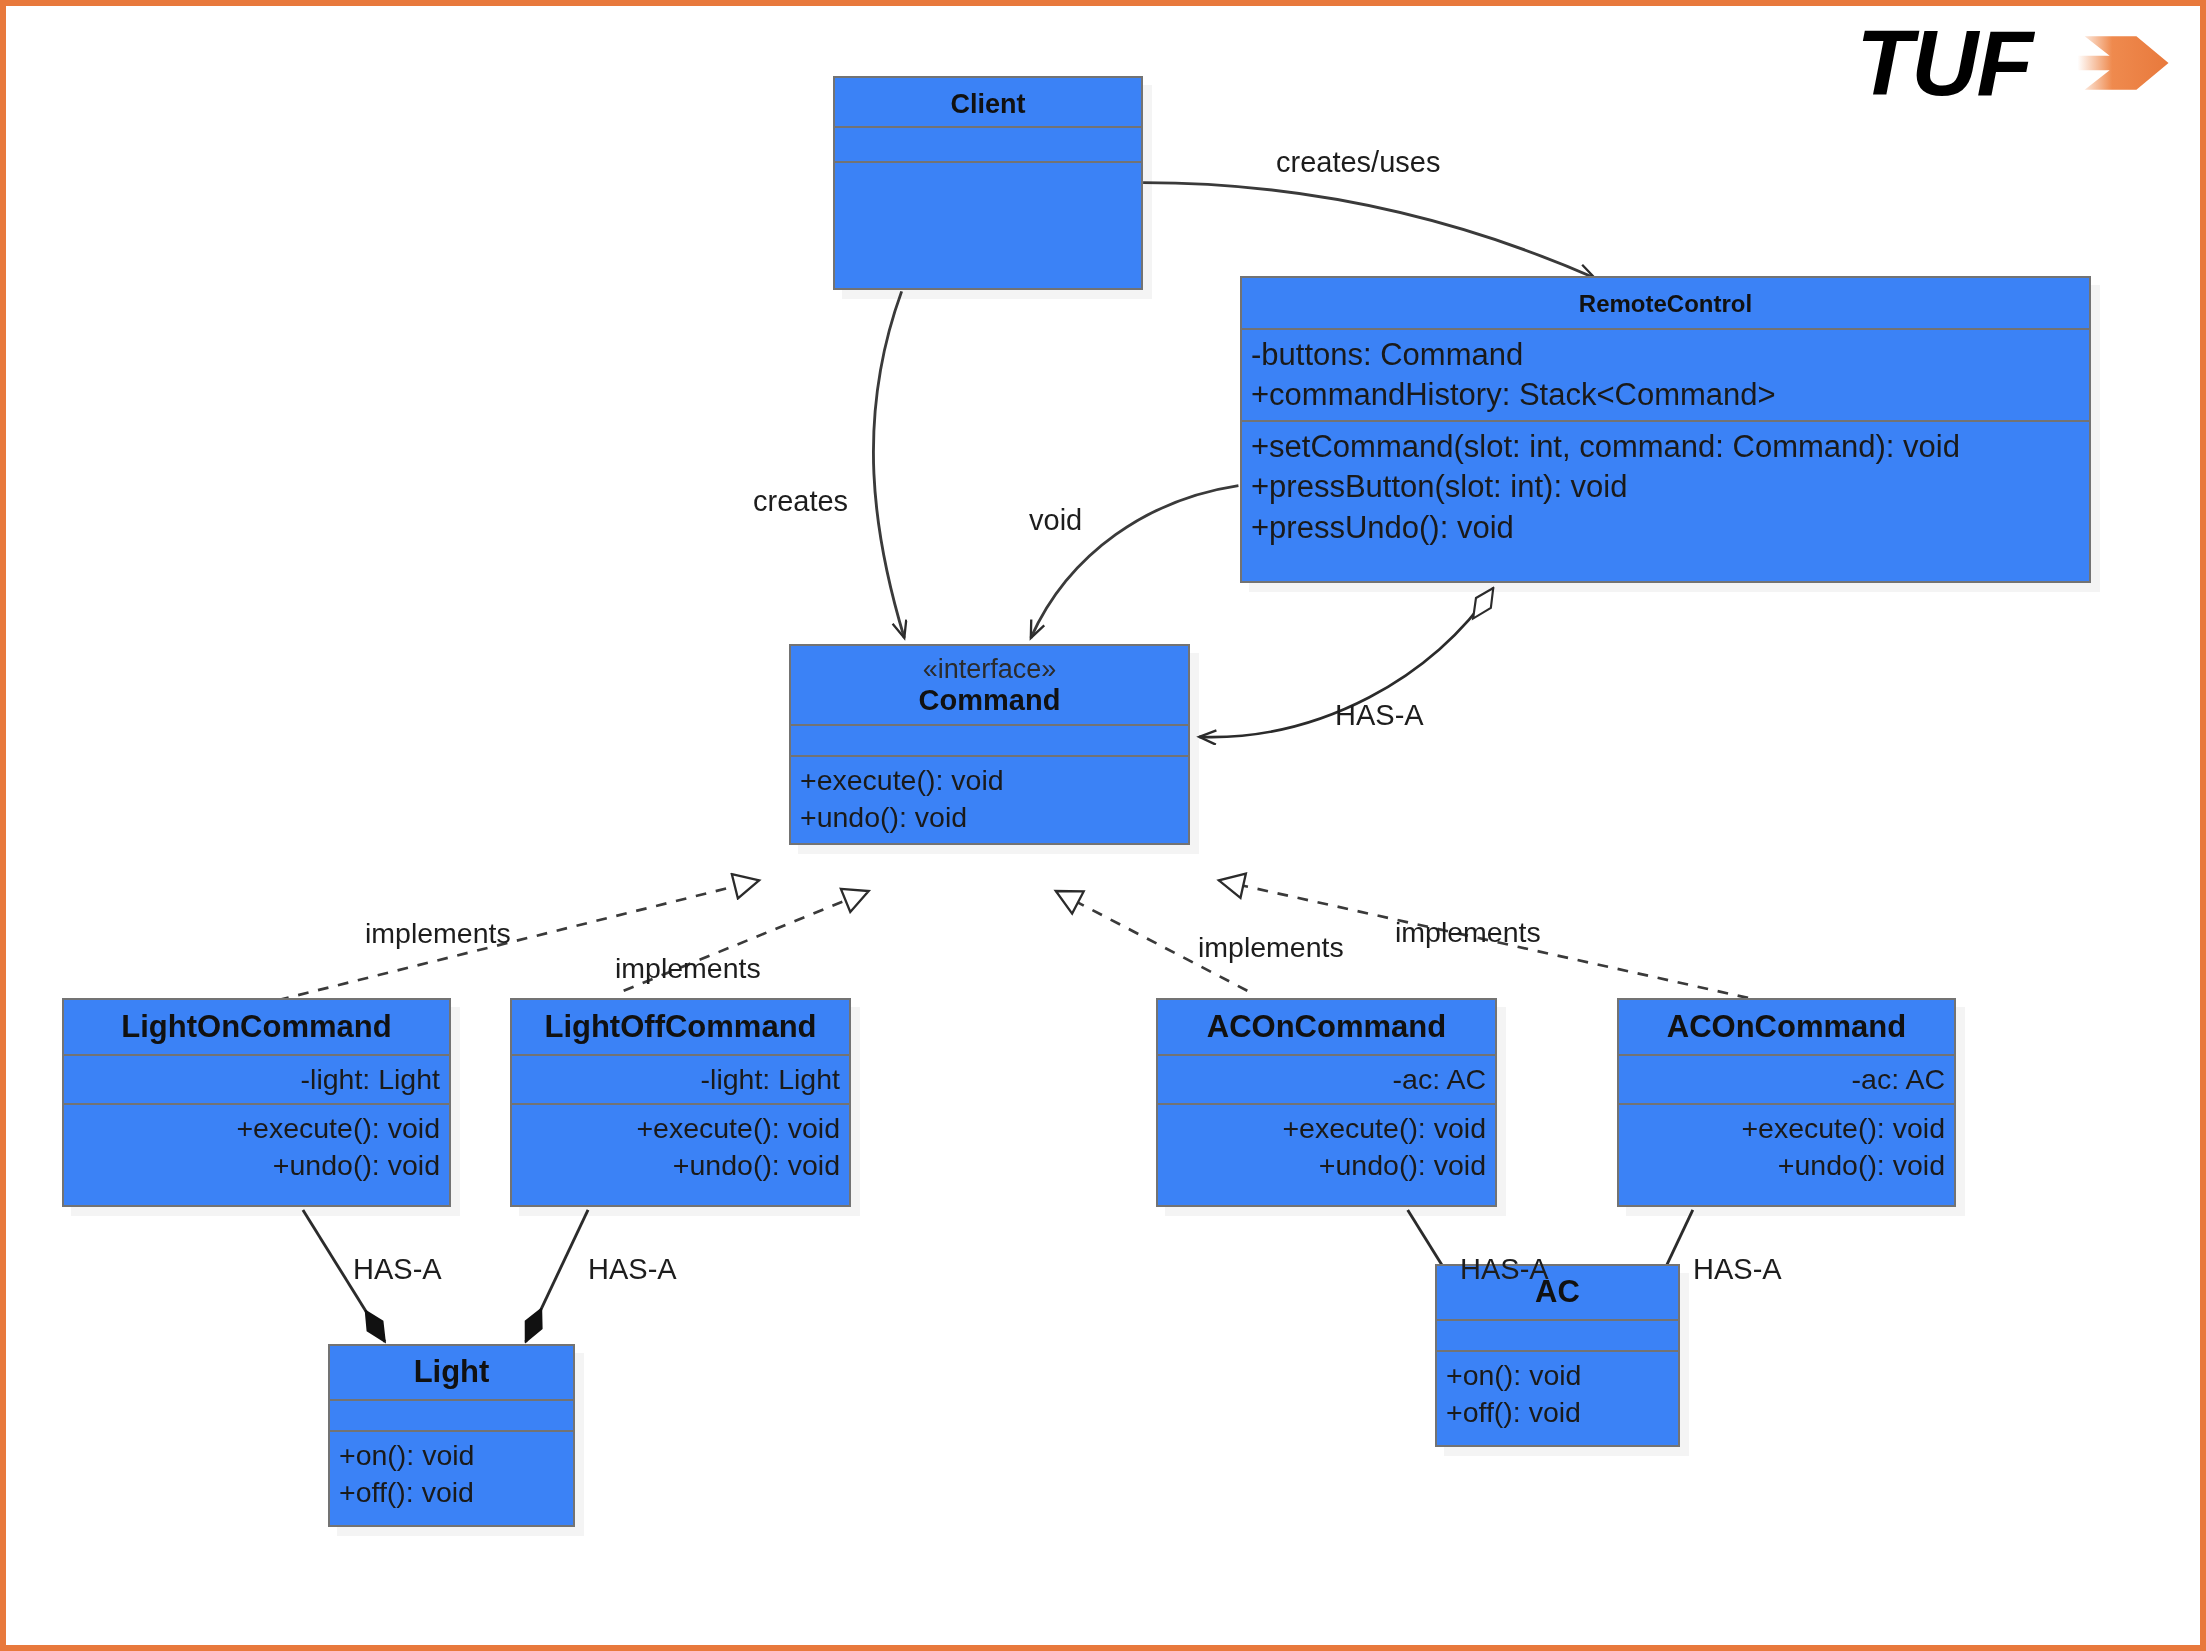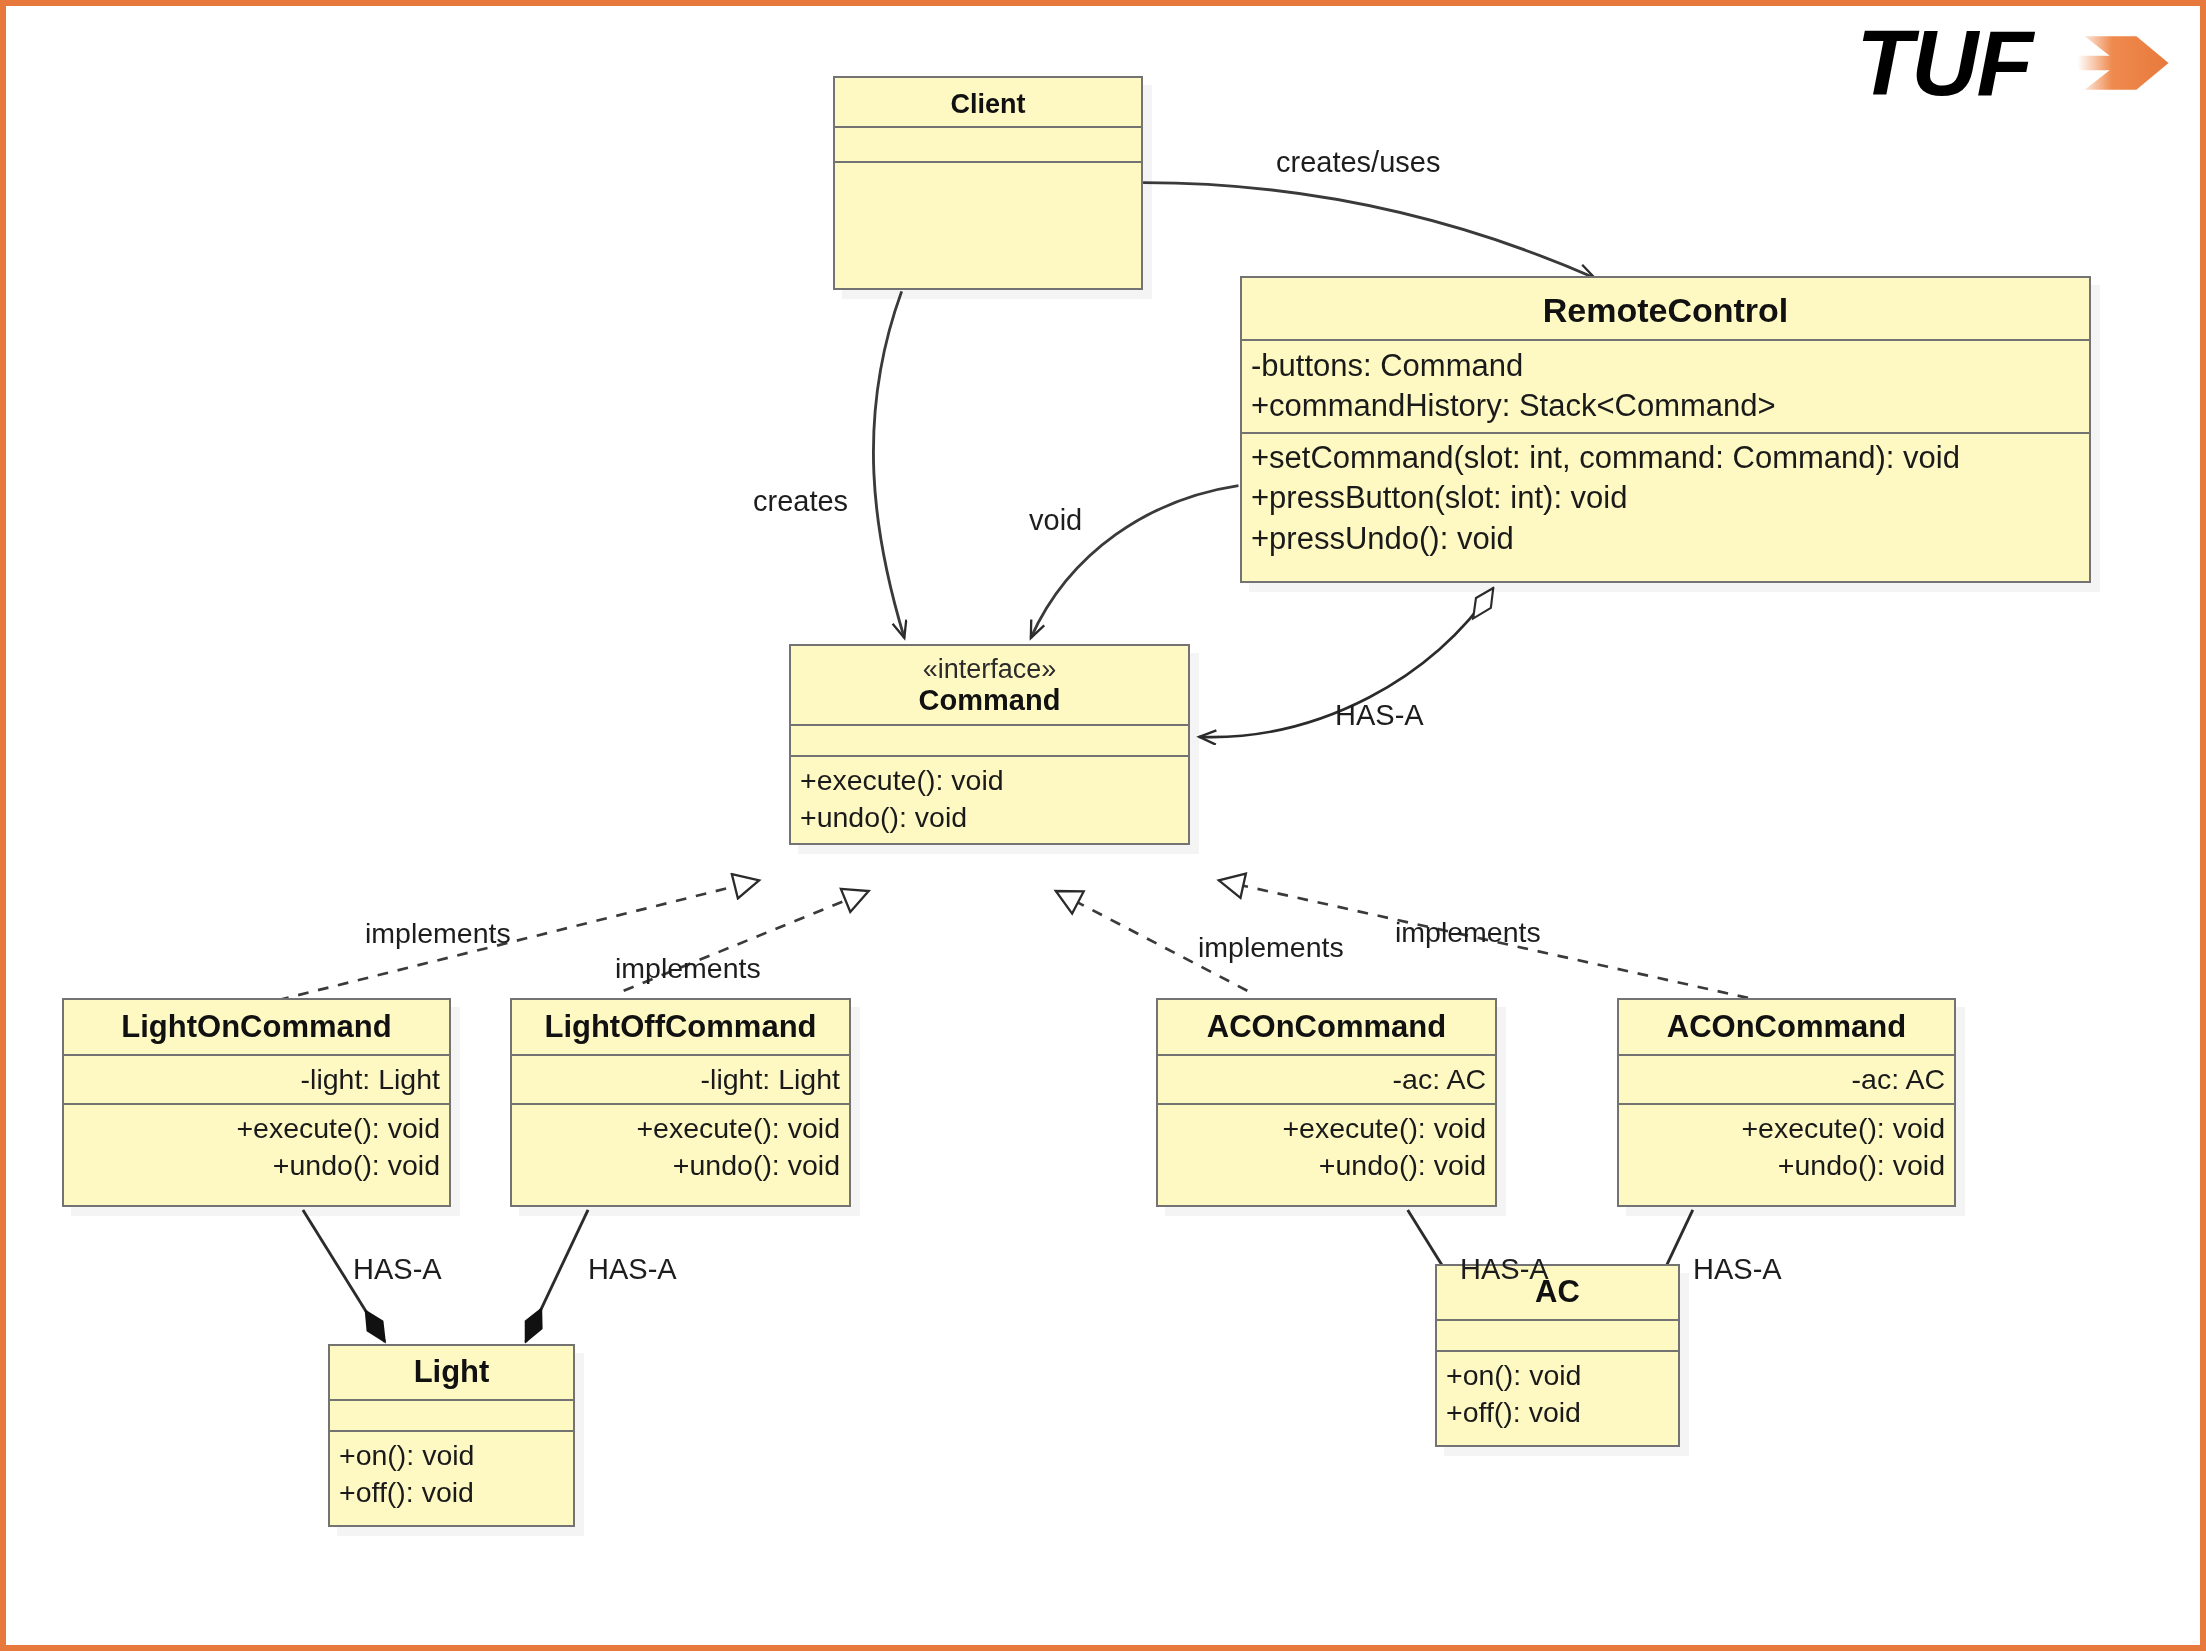--- a/index.html
+++ b/index.html
@@ -27,21 +27,21 @@
   #canvas {
     position: absolute;
     left: 0; top: 0;
     width: 2206px;
     height: 1651px;
   }
   
   .uml-box {
     position: absolute;
     box-sizing: border-box;
-    background: #fef9c3;
+    background: #3b82f6;
     border: 2.7px solid #737373;
     z-index: 10;
     box-shadow: 9px 9px 0 0 rgba(0,0,0,0.045);
   }
   .uml-title {
     text-align: center;
     color: #1a1a1a;
     padding: 5.3px 7.1px 7.1px 7.1px;
     line-height: 1.12;
     white-space: nowrap;
@@ -67,21 +67,21 @@
     white-space: nowrap;
   }
   .uml-sect div { white-space: nowrap; }
 
   
   #box-client { left: 833px;  top: 76px;   width: 310px;  height: 214px; }
   #box-client .uml-title { font-size: 27px; padding-top: 10.7px; }
   #box-client .empty-attrs { height: 23px; }
 
   #box-remotecontrol { left: 1240px; top: 276px; width: 851px; height: 307px; }
-  #box-remotecontrol .uml-title { font-size: 34px; padding-top: 12.5px; padding-bottom: 10.7px; }
+  #box-remotecontrol .uml-title { font-size: 24px; padding-top: 12.5px; padding-bottom: 10.7px; }
   #box-remotecontrol .uml-sect { font-size: 31px; }
 
   #box-command { left: 789px; top: 644px; width: 401px; height: 201px; }
   #box-command .uml-title { font-size: 29px; padding-top: 8px; border-radius: 29px; }
   #box-command .uml-title .stereo { font-size: 27px; }
   #box-command .empty-attrs { height: 19.6px; }
   #box-command .uml-sect { font-size: 28.5px; }
 
   .cmd-box .uml-title { font-size: 31px; font-weight: 700; padding-top: 9.8px; padding-bottom: 9.8px; }
   .cmd-box .uml-sect { font-size: 28.5px; text-align: right; }

